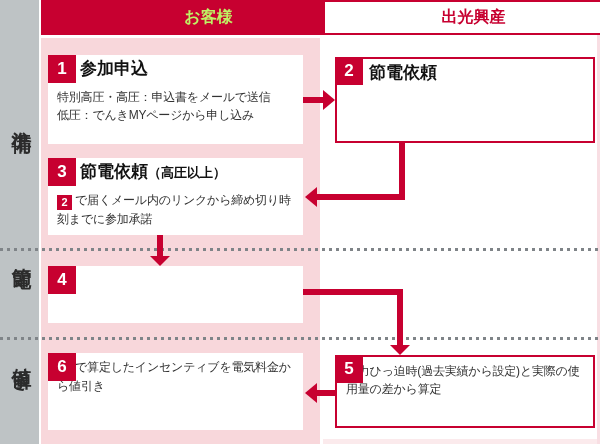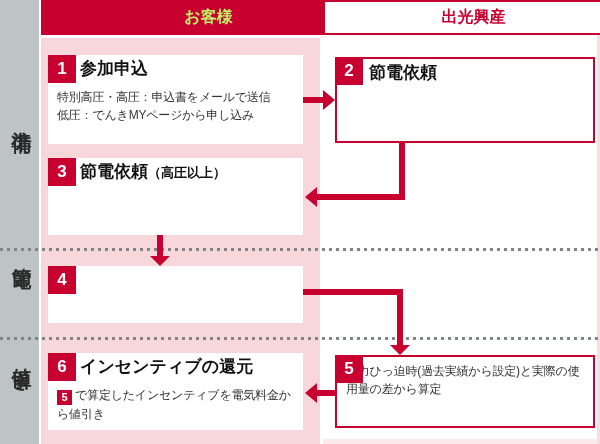--- a/index.html
+++ b/index.html
@@ -110,36 +110,38 @@
   </div>
 
   <div class="box box-2 bordered">
     <div class="badge">2</div>
     <div class="title">節電依頼</div>
   </div>
 
   <div class="box box-3">
     <div class="badge">3</div>
     <div class="title"><span>節電依頼</span><span class="title-suffix">（高圧以上）</span></div>
+    <div class="body">
+      <div class="wrap"><span class="ref-badge">2</span><span>で届くメール内のリンクから締め切り時刻までに参加承諾</span></div>
+    </div>
   </div>
 
   <div class="box box-4">
     <div class="badge">4</div>
   </div>
 
   <div class="box box-5 bordered">
     <div class="badge">5</div>
     <div class="body">
       <div class="wrap">電力ひっ迫時(過去実績から設定)と実際の使用量の差から算定</div>
     </div>
   </div>
 
   <div class="box box-6">
     <div class="badge">6</div>
-    <div class="title">インセンティブの還元</div>
     <div class="body">
       <div class="wrap"><span class="ref-badge">5</span><span>で算定したインセンティブを電気料金から値引き</span></div>
     </div>
   </div>
 
   <div class="aline a12-line"></div>
   <div class="ahead right a12-head"></div>
 
   <div class="aline a23-vline"></div>
   <div class="aline a23-hline"></div>

